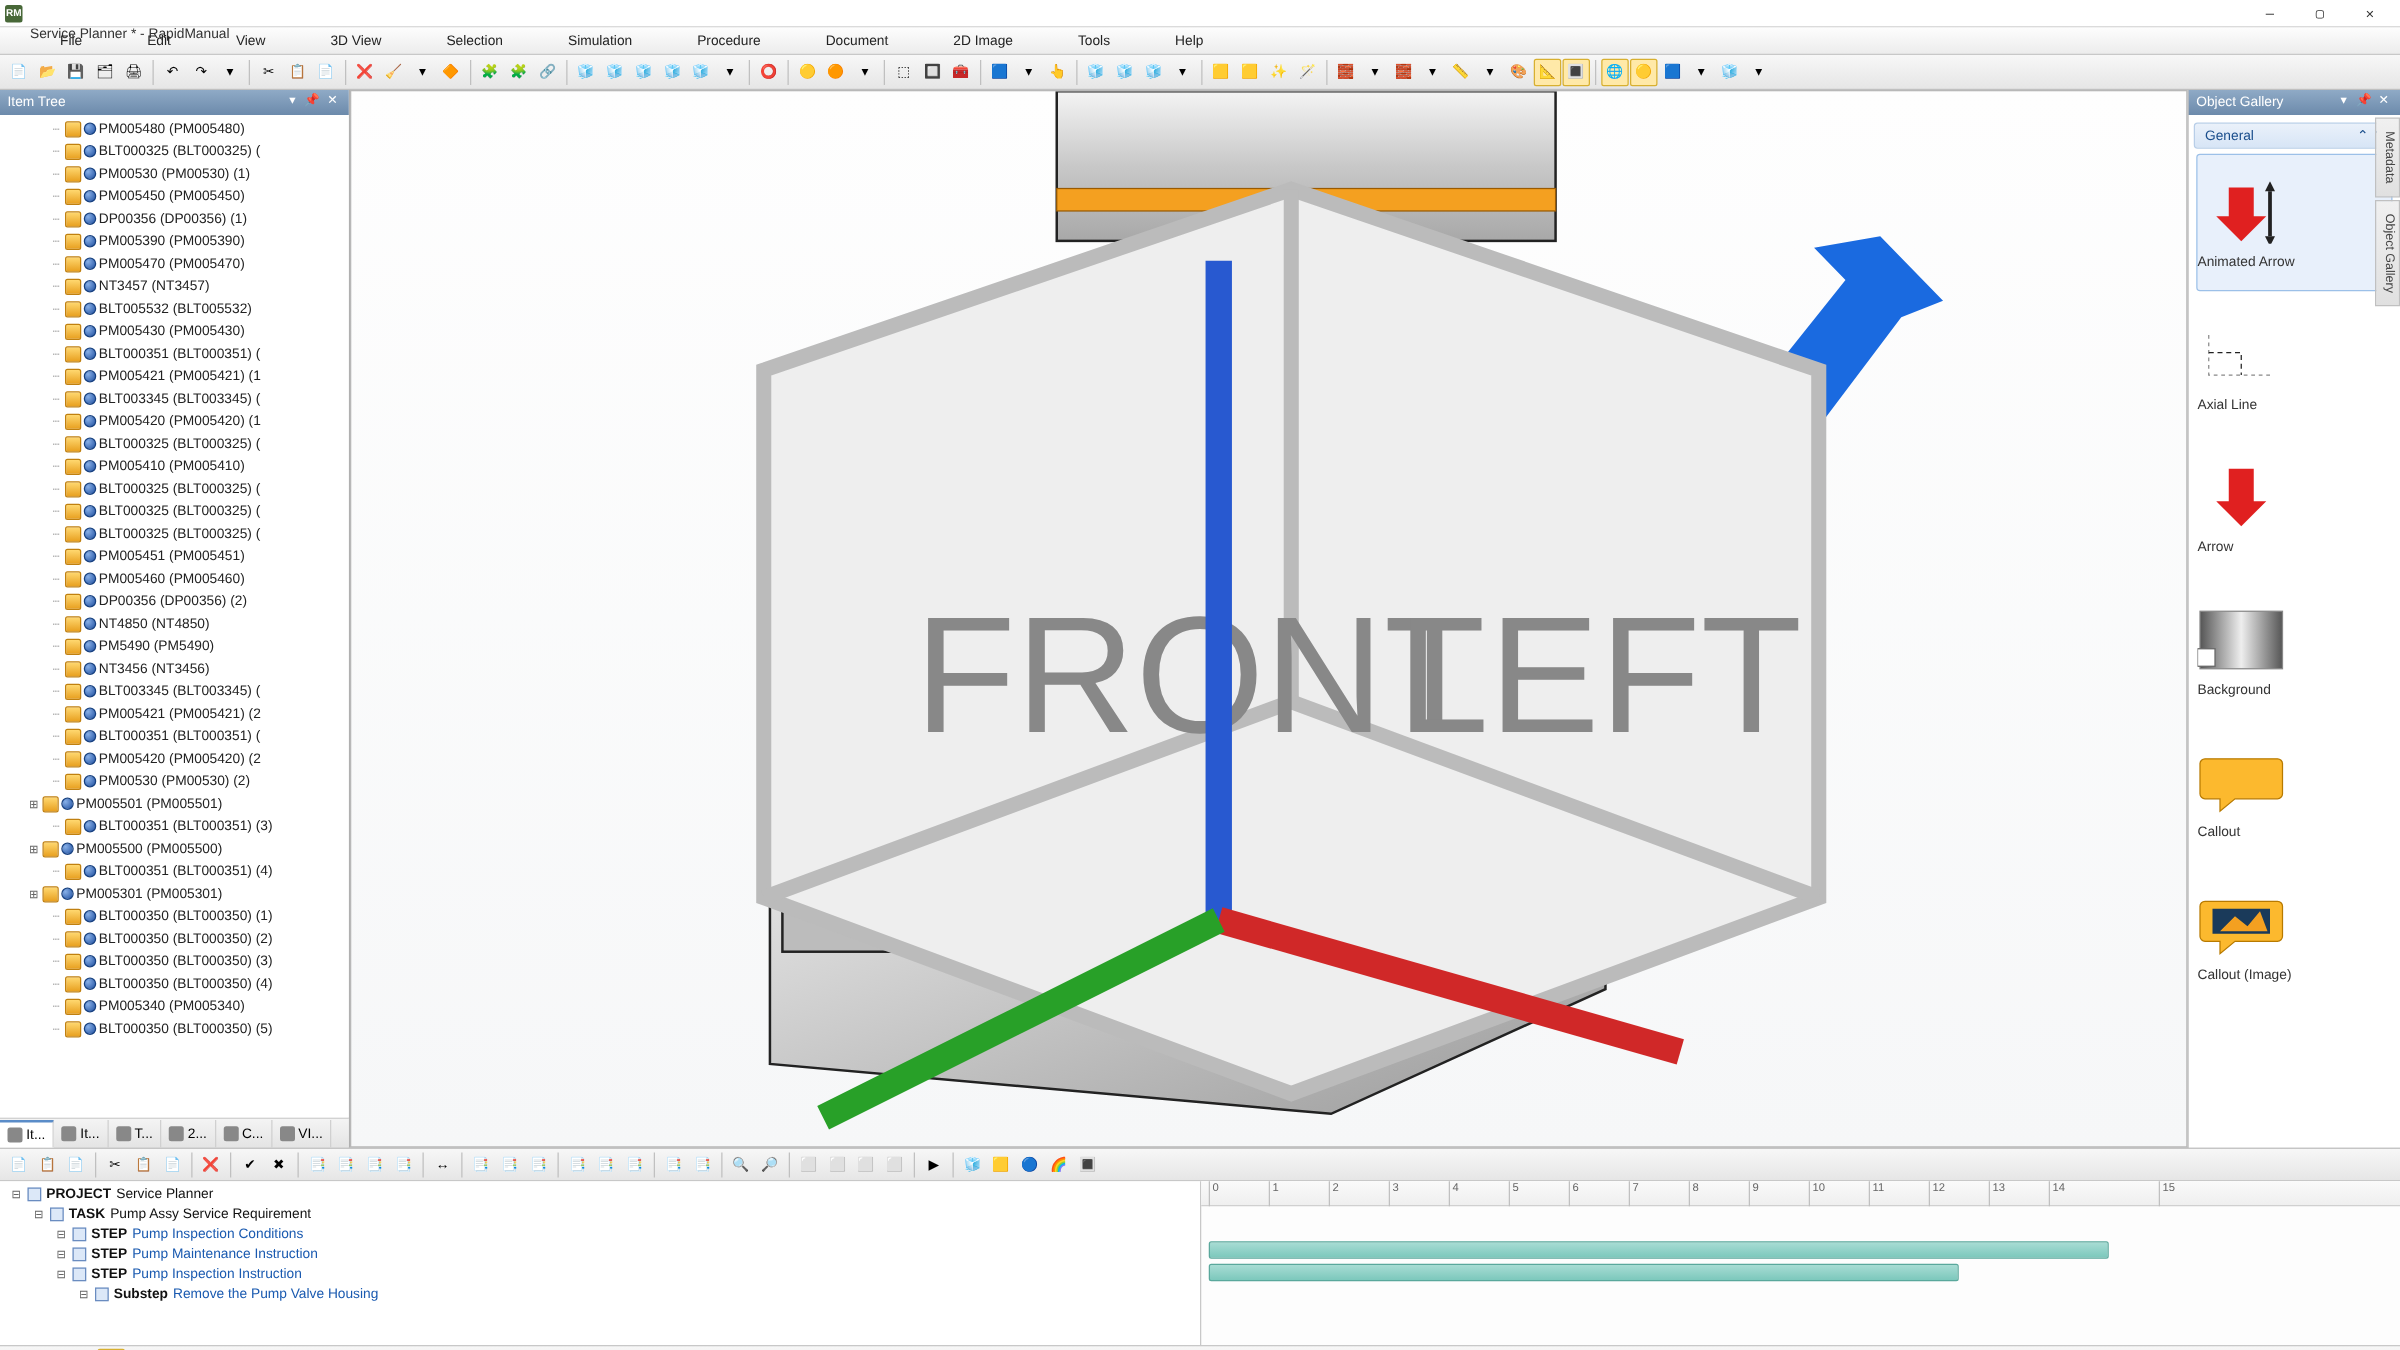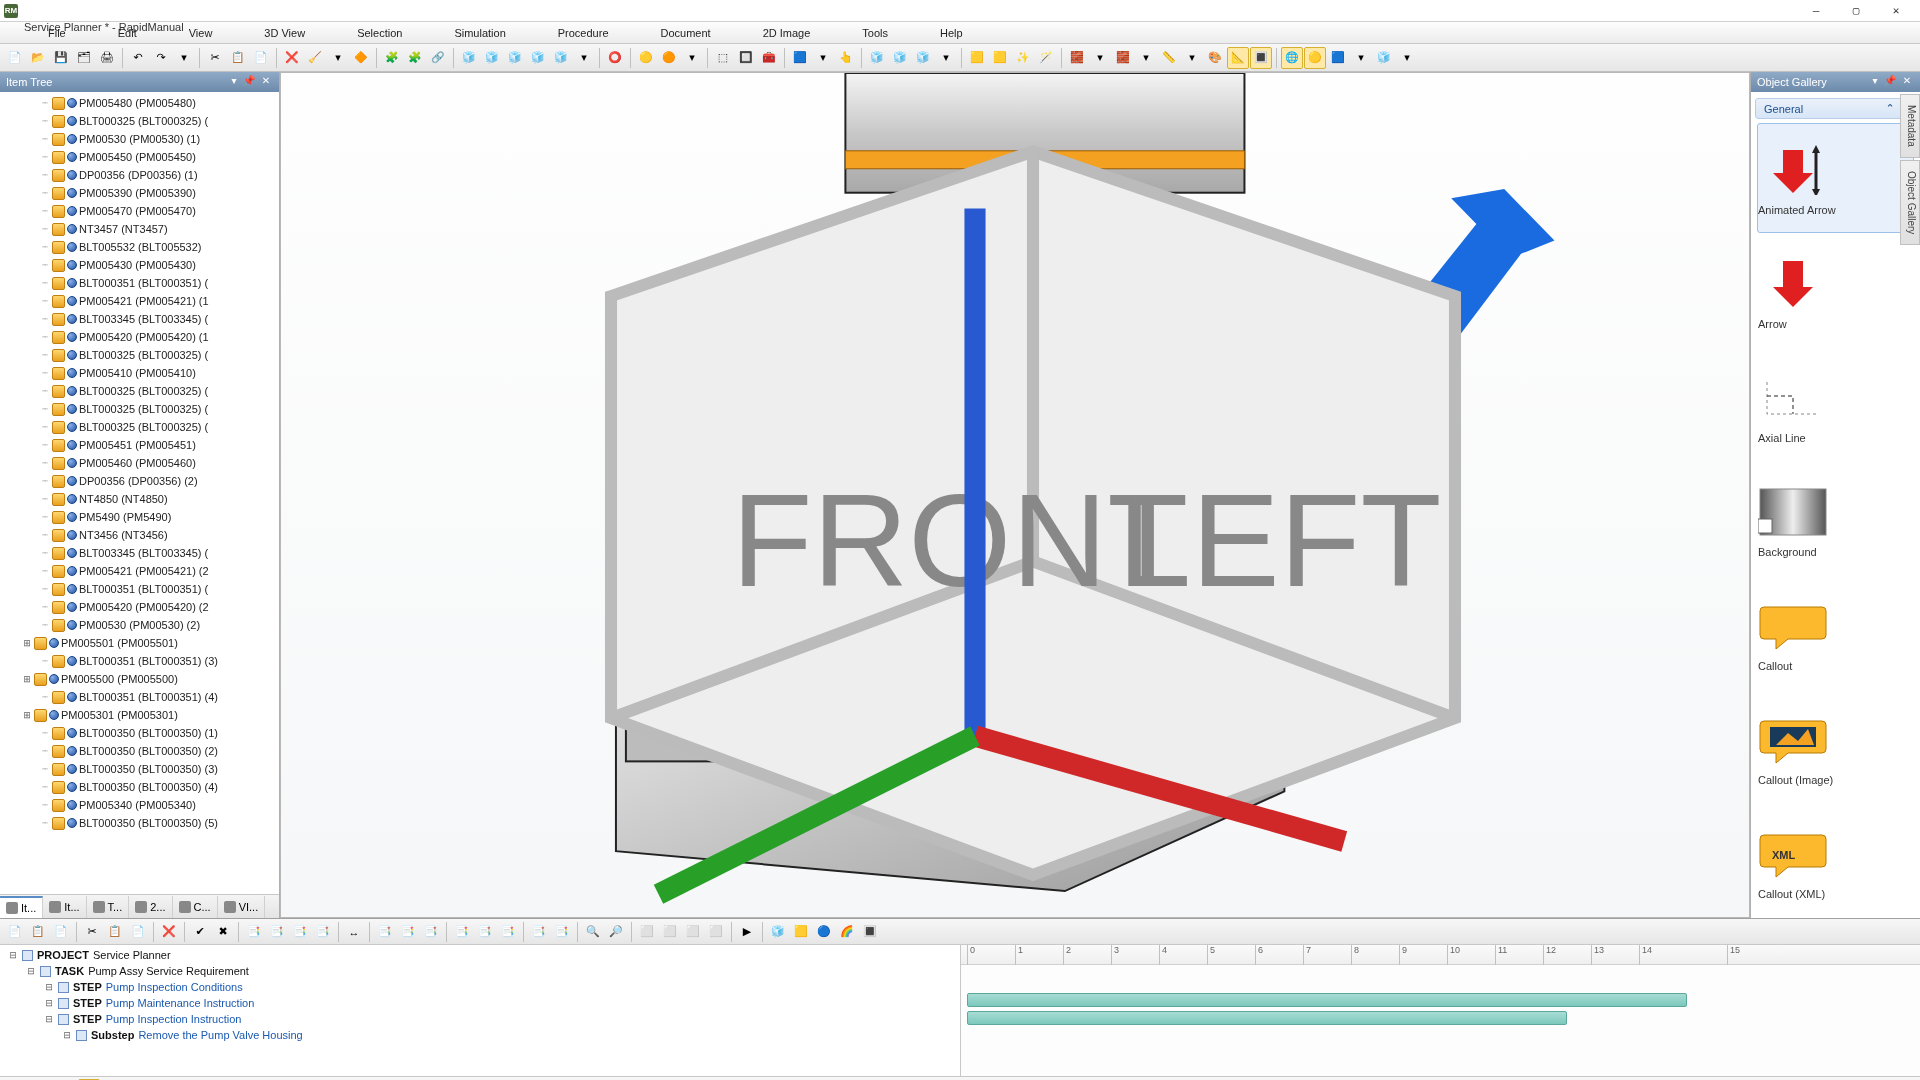--- a/index.html
+++ b/index.html
@@ -564,34 +564,34 @@
                 <polygon points="25,5 45,5 45,28 55,28 35,48 15,28 25,28" fill="#e02020"></polygon>
                 <line x1="58" y1="8" x2="58" y2="44" stroke="#222" stroke-width="3"></line>
                 <polygon points="54,8 62,8 58,0" fill="#222"></polygon>
                 <polygon points="54,44 62,44 58,52" fill="#222"></polygon>
               </svg>
             </div>
             <div class="cap">Animated Arrow</div>
           </div>
           <div class="gallery-item">
             <div class="thumb">
-              <svg width="50" height="50">
-                <polygon points="15,2 35,2 35,28 45,28 25,48 5,28 15,28" fill="#e02020"></polygon>
-              </svg>
-            </div>
-            <div class="cap">Arrow</div>
-          </div>
-          <div class="gallery-item">
-            <div class="thumb">
               <svg width="60" height="40">
                 <polyline points="4,4 4,36 56,36" fill="none" stroke="#888" stroke-width="1" stroke-dasharray="3 3"></polyline>
                 <polyline points="4,18 30,18 30,36" fill="none" stroke="#222" stroke-width="1" stroke-dasharray="4 3"></polyline>
               </svg>
             </div>
             <div class="cap">Axial Line</div>
+          </div>
+          <div class="gallery-item">
+            <div class="thumb">
+              <svg width="50" height="50">
+                <polygon points="15,2 35,2 35,28 45,28 25,48 5,28 15,28" fill="#e02020"></polygon>
+              </svg>
+            </div>
+            <div class="cap">Arrow</div>
           </div>
           <div class="gallery-item">
             <div class="thumb">
               <svg width="70" height="50">
                 <defs>
                   <linearGradient id="bg1">
                     <stop offset="0" stop-color="#555"></stop>
                     <stop offset="0.5" stop-color="#eee"></stop>
                     <stop offset="1" stop-color="#555"></stop>
                   </linearGradient>
@@ -612,29 +612,20 @@
           </div>
           <div class="gallery-item">
             <div class="thumb">
               <svg width="70" height="50">
                 <path d="M6 6 h58 a4 4 0 0 1 4 4 v24 a4 4 0 0 1 -4 4 h-34 l-12 10 v-10 h-12 a4 4 0 0 1 -4 -4 v-24 a4 4 0 0 1 4 -4 z" fill="#fcb92e" stroke="#b87a00"></path>
                 <rect x="12" y="12" width="46" height="20" fill="#1a3a5a"></rect>
                 <polygon points="18,30 30,18 40,26 50,14 56,30" fill="#f4a020"></polygon>
               </svg>
             </div>
             <div class="cap">Callout (Image)</div>
-          </div>
-          <div class="gallery-item">
-            <div class="thumb">
-              <svg width="70" height="50">
-                <path d="M6 6 h58 a4 4 0 0 1 4 4 v24 a4 4 0 0 1 -4 4 h-34 l-12 10 v-10 h-12 a4 4 0 0 1 -4 -4 v-24 a4 4 0 0 1 4 -4 z" fill="#fcb92e" stroke="#b87a00"></path>
-                <text x="14" y="30" font-size="16" font-weight="bold" fill="#333">XML</text>
-              </svg>
-            </div>
-            <div class="cap">Callout (XML)</div>
           </div>
         </div>
 
     </div>
   </div>
 
   <div class="side-tabs">
     <div class="side-tab">Metadata</div>
     <div class="side-tab">Object Gallery</div>
   </div>

